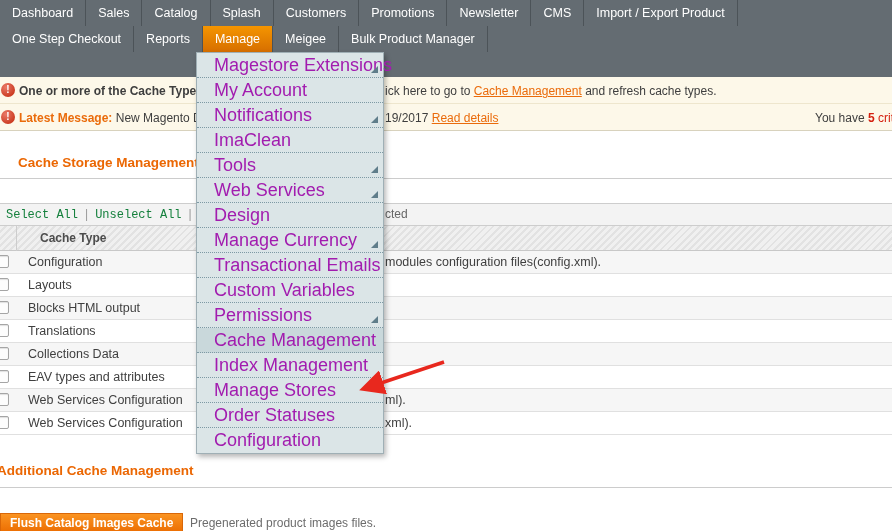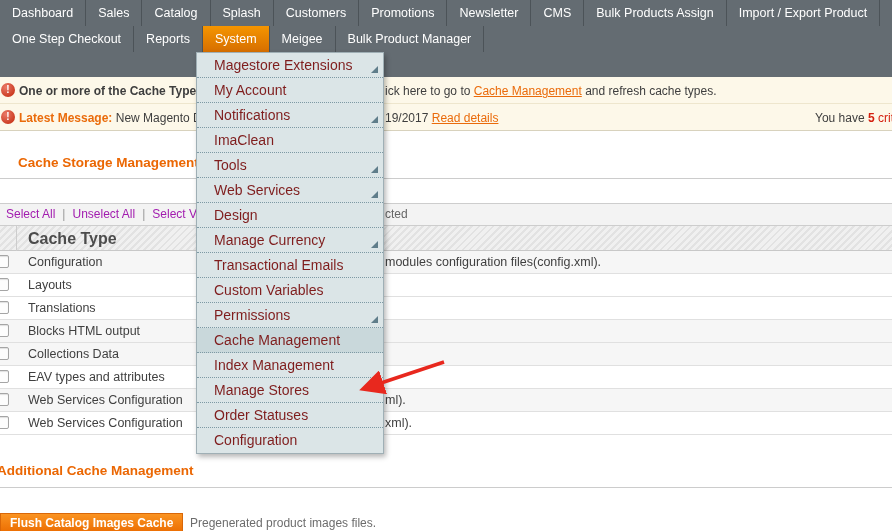--- a/index.html
+++ b/index.html
@@ -36,50 +36,50 @@
   .page-title { position:absolute; left:18px; top:155px; font-size:13.5px; font-weight:bold; color:#eb6703; white-space:nowrap; }
   .hr1 { position:absolute; top:178px; left:0; right:0; border-top:1px solid #cccccc; }
   .additional-title { position:absolute; left:-3px; top:463px; font-size:13.5px; font-weight:bold; color:#eb6703; white-space:nowrap; }
   .hr2 { position:absolute; top:487px; left:0; right:0; border-top:1px solid #cccccc; }
 
   
   .grid-toolbar { position:absolute; top:203px; left:0; right:0; height:23px; background:#f3f3f3;
                   border-top:1px solid #cdcdcd; border-bottom:1px solid #cdcdcd;
                   font-size:12px; line-height:21px; }
   .grid-toolbar .links { position:absolute; left:6px; top:0; white-space:nowrap; }
-  .tb-link { color:#a21caf; cursor:pointer; }
+  .tb-link { color:#15803d; cursor:pointer;font-family:Liberation Mono, monospace; }
   .tb-sep { color:#999; margin:0 7px; }
   .tb-fragment { position:absolute; left:385px; top:0; color:#666; }
 
   
   .tbl-header { position:absolute; top:226px; left:0; right:0; height:25px;
                 background:repeating-linear-gradient(135deg,#f0f0f0,#f0f0f0 3px,#e2e2e2 3px,#e2e2e2 5px);
                 border-bottom:1px solid #c8c8c8; }
-  .tbl-header .hdr-label { position:absolute; left:28px; line-height:25px; font-size:16px; font-weight:bold; color:#4c4c4c; }
+  .tbl-header .hdr-label { position:absolute; left:40px; line-height:25px; font-size:12px; font-weight:bold; color:#4c4c4c; }
   .cb-col-line { position:absolute; left:16px; top:226px; height:209px; border-left:1px solid #cdcdcd; }
   .tbl-rows { position:absolute; top:251px; left:0; right:0; }
   .tbl-row { position:relative; height:23px; border-bottom:1px solid #e0e0e0; font-size:12.5px; color:#3f3f3f; }
   .tbl-row.odd { background:#f6f6f6; }
   .tbl-row.even { background:#ffffff; }
   .row-cb { position:absolute; left:-4px; top:4px; width:13px; height:13px; background:#fdfdfd;
             border:1px solid #a5a5a5; border-radius:2px; box-shadow:inset 0 1px 1px rgba(0,0,0,.12); cursor:pointer; }
   .row-name { position:absolute; left:28px; line-height:23px; white-space:nowrap; }
   .row-desc { position:absolute; left:385px; line-height:23px; white-space:nowrap; }
 
   
   .flush-btn { position:absolute; left:0; top:513px; height:20px; line-height:18px; padding:0 9px;
                background:linear-gradient(#fa9321,#ec6e02); border:1px solid #d96708;
                color:#fff; font-weight:bold; font-size:12px; cursor:pointer; white-space:nowrap; }
   .flush-desc { position:absolute; left:190px; top:516px; font-size:12px; color:#6c6c6c; white-space:nowrap;text-align:right; }
 
   
   .dropdown { position:absolute; left:196px; top:52px; width:188px; background:#dbe5e7;
               border:1px solid #9fafb5; box-shadow:2px 3px 5px rgba(0,0,0,.28); z-index:10; }
   .menu-item { position:relative; height:25px; line-height:25px; padding-left:17px;
-               font-size:14px; color:#7f1d1d; border-bottom:1px dotted #7d99a4; cursor:pointer; white-space:nowrap; }
+               font-size:18px; color:#a21caf; border-bottom:1px dotted #7d99a4; cursor:pointer; white-space:nowrap; }
   .menu-item:last-child { border-bottom:none; }
   .menu-item.highlight { background:#c9d8db; }
   .submenu-arrow { position:absolute; right:5px; bottom:4px; width:0; height:0;
                    border-left:7px solid transparent; border-bottom:7px solid #5f7d8a; }
 
   
   .anno-arrow { position:absolute; left:340px; top:350px; z-index:20; pointer-events:none; }
 </style>
 </head>
 <body>
@@ -89,27 +89,26 @@
   <div class="nav">
     <div class="nav-row">
       <div class="nav-tab">Dashboard</div>
       <div class="nav-tab">Sales</div>
       <div class="nav-tab">Catalog</div>
       <div class="nav-tab">Splash</div>
       <div class="nav-tab">Customers</div>
       <div class="nav-tab">Promotions</div>
       <div class="nav-tab">Newsletter</div>
       <div class="nav-tab">CMS</div>
-      <div class="nav-tab">Bulk Products Assign</div>
       <div class="nav-tab">Import / Export Product</div>
     </div>
     <div class="nav-row">
       <div class="nav-tab">One Step Checkout</div>
       <div class="nav-tab">Reports</div>
-      <div class="nav-tab active">System</div>
+      <div class="nav-tab active">Manage</div>
       <div class="nav-tab">Meigee</div>
       <div class="nav-tab">Bulk Product Manager</div>
     </div>
   </div>
 
   <div class="messages">
     <div class="msg-row r1">
       <span class="err-icon"></span>
       <span class="msg-left bold-dark">One or more of the Cache Types are</span>
       <span class="msg-right"><span>ick here to go to </span><span class="link">Cache Management</span><span> and refresh cache types.</span></span>
@@ -141,28 +140,28 @@
     <div class="tbl-row odd">
       <span class="row-cb"></span>
       <span class="row-name">Configuration</span>
       <span class="row-desc">modules configuration files(config.xml).</span>
     </div>
     <div class="tbl-row even">
       <span class="row-cb"></span>
       <span class="row-name">Layouts</span>
       <span class="row-desc"></span>
     </div>
+    <div class="tbl-row odd">
+      <span class="row-cb"></span>
+      <span class="row-name">Blocks HTML output</span>
+      <span class="row-desc"></span>
+    </div>
     <div class="tbl-row even">
       <span class="row-cb"></span>
       <span class="row-name">Translations</span>
-      <span class="row-desc"></span>
-    </div>
-    <div class="tbl-row odd">
-      <span class="row-cb"></span>
-      <span class="row-name">Blocks HTML output</span>
       <span class="row-desc"></span>
     </div>
     <div class="tbl-row odd">
       <span class="row-cb"></span>
       <span class="row-name">Collections Data</span>
       <span class="row-desc"></span>
     </div>
     <div class="tbl-row even">
       <span class="row-cb"></span>
       <span class="row-name">EAV types and attributes</span>

